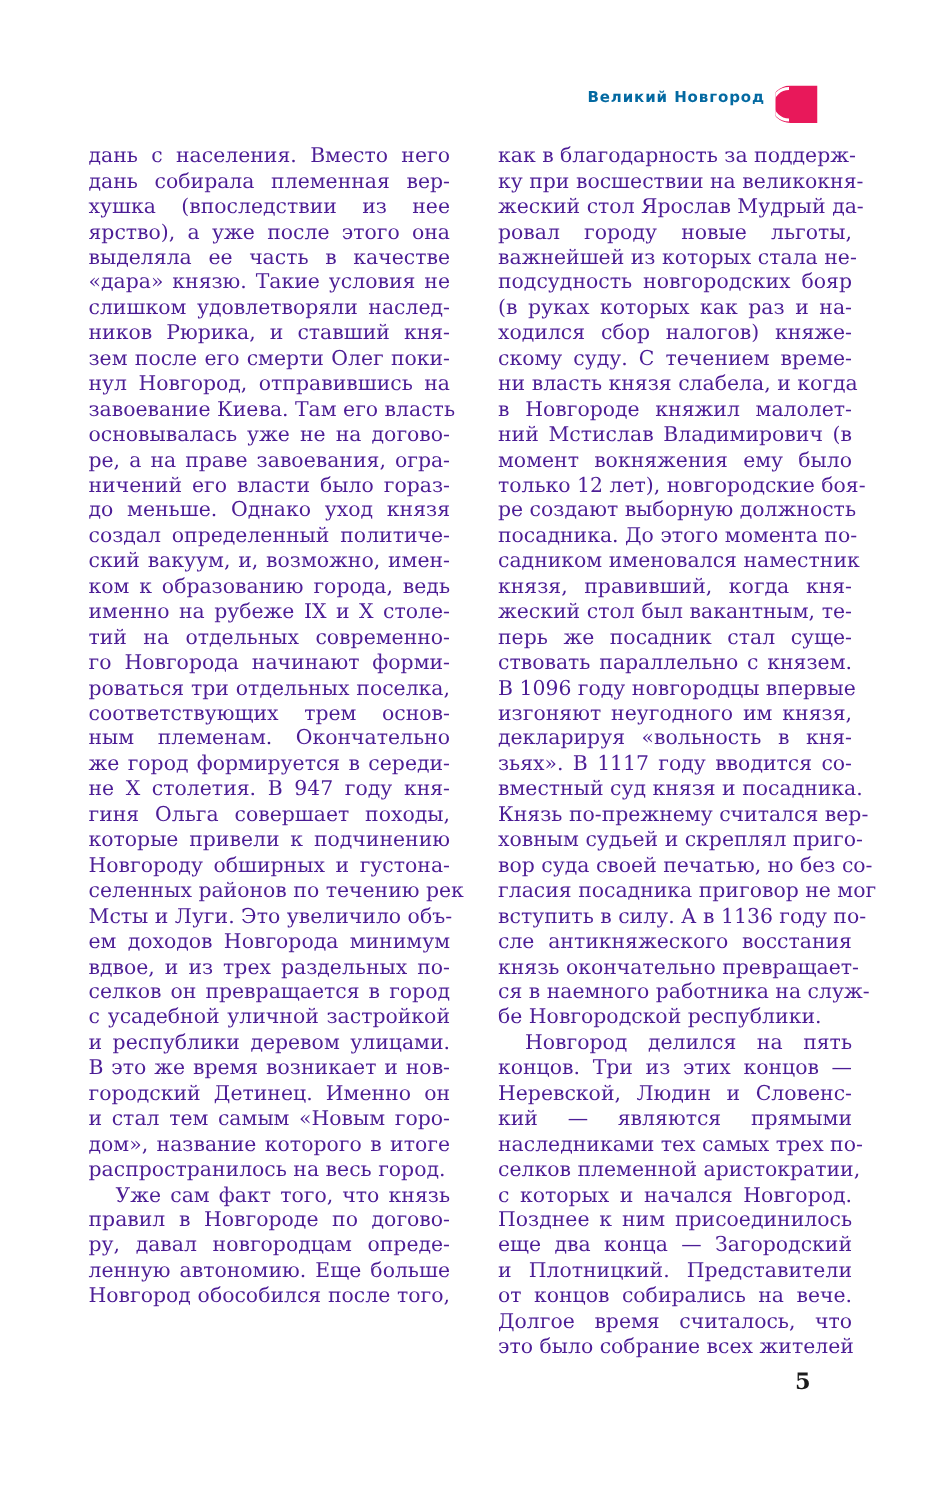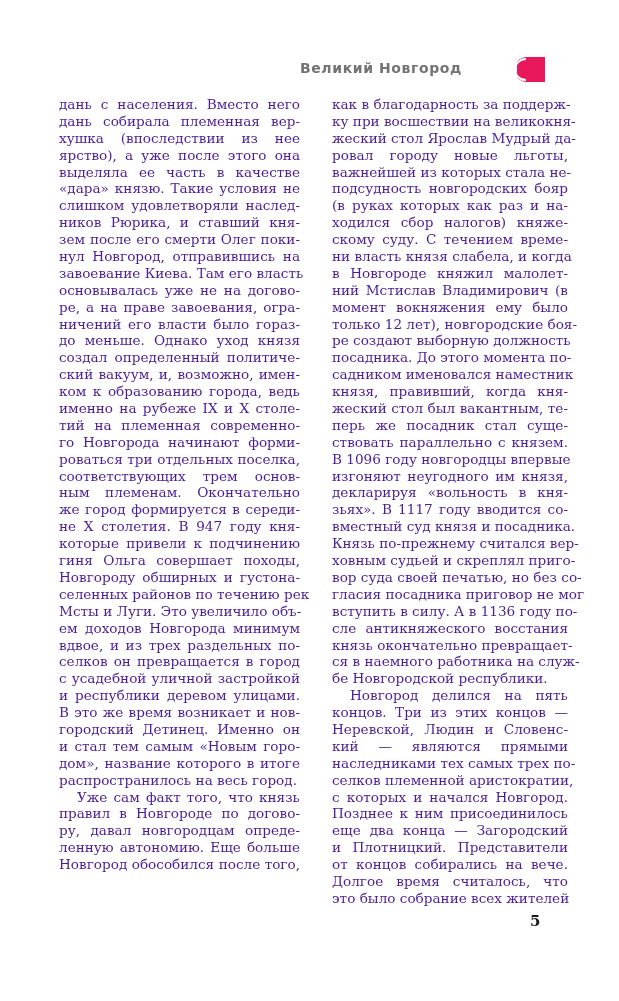--- a/index.html
+++ b/index.html
@@ -1,21 +1,21 @@
 <!DOCTYPE html>
 <html><head>
 <meta charset="utf-8">
 <style>
   html, body { margin: 0; padding: 0; background: #ffffff; }
   body { width: 619px; height: 1001px; position: relative; overflow: hidden; }
   .running-head {
     position: absolute; top: 60px; left: 300px; width: 210px;
-    text-align: left;
+    text-align: right;
     font-family: "DejaVu Sans", sans-serif; font-weight: bold;
-    font-size: 14px; letter-spacing: 0.6px; color: #737373;
+    font-size: 10px; letter-spacing: 0.6px; color: #0369a1;
   }
   .tab-mark {
     position: absolute; top: 57px; left: 517px; width: 28px; height: 25px;
   }
   .col {
     position: absolute; top: 96px; width: 241px;
     font-family: "DejaVu Serif", serif; font-size: 13.6px;
     line-height: 16.9px; color: #4c1d95;
   }
   .col.left { left: 59px; }
@@ -55,29 +55,29 @@
     <span class="line">нул Новгород, отправившись на</span>
     <span class="line">завоевание Киева. Там его власть</span>
     <span class="line">основывалась уже не на догово-</span>
     <span class="line">ре, а на праве завоевания, огра-</span>
     <span class="line">ничений его власти было гораз-</span>
     <span class="line">до меньше. Однако уход князя</span>
     <span class="line">создал определенный политиче-</span>
     <span class="line">ский вакуум, и, возможно, имен-</span>
     <span class="line">ком к образованию города, ведь</span>
     <span class="line">именно на рубеже IX и X столе-</span>
-    <span class="line">тий на племенная современно-</span>
+    <span class="line">тий на отдельных современно-</span>
     <span class="line">го Новгорода начинают форми-</span>
     <span class="line">роваться три отдельных поселка,</span>
     <span class="line">соответствующих трем основ-</span>
     <span class="line">ным племенам. Окончательно</span>
     <span class="line">же город формируется в середи-</span>
     <span class="line">не X столетия. В 947 году кня-</span>
+    <span class="line">гиня Ольга совершает походы,</span>
     <span class="line">которые привели к подчинению</span>
-    <span class="line">гиня Ольга совершает походы,</span>
     <span class="line">Новгороду обширных и густона-</span>
     <span class="line">селенных районов по течению рек</span>
     <span class="line">Мсты и Луги. Это увеличило объ-</span>
     <span class="line">ем доходов Новгорода минимум</span>
     <span class="line">вдвое, и из трех раздельных по-</span>
     <span class="line">селков он превращается в город</span>
     <span class="line">с усадебной уличной застройкой</span>
     <span class="line">и республики деревом улицами.</span>
     <span class="line">В это же время возникает и нов-</span>
     <span class="line">городский Детинец. Именно он</span>

